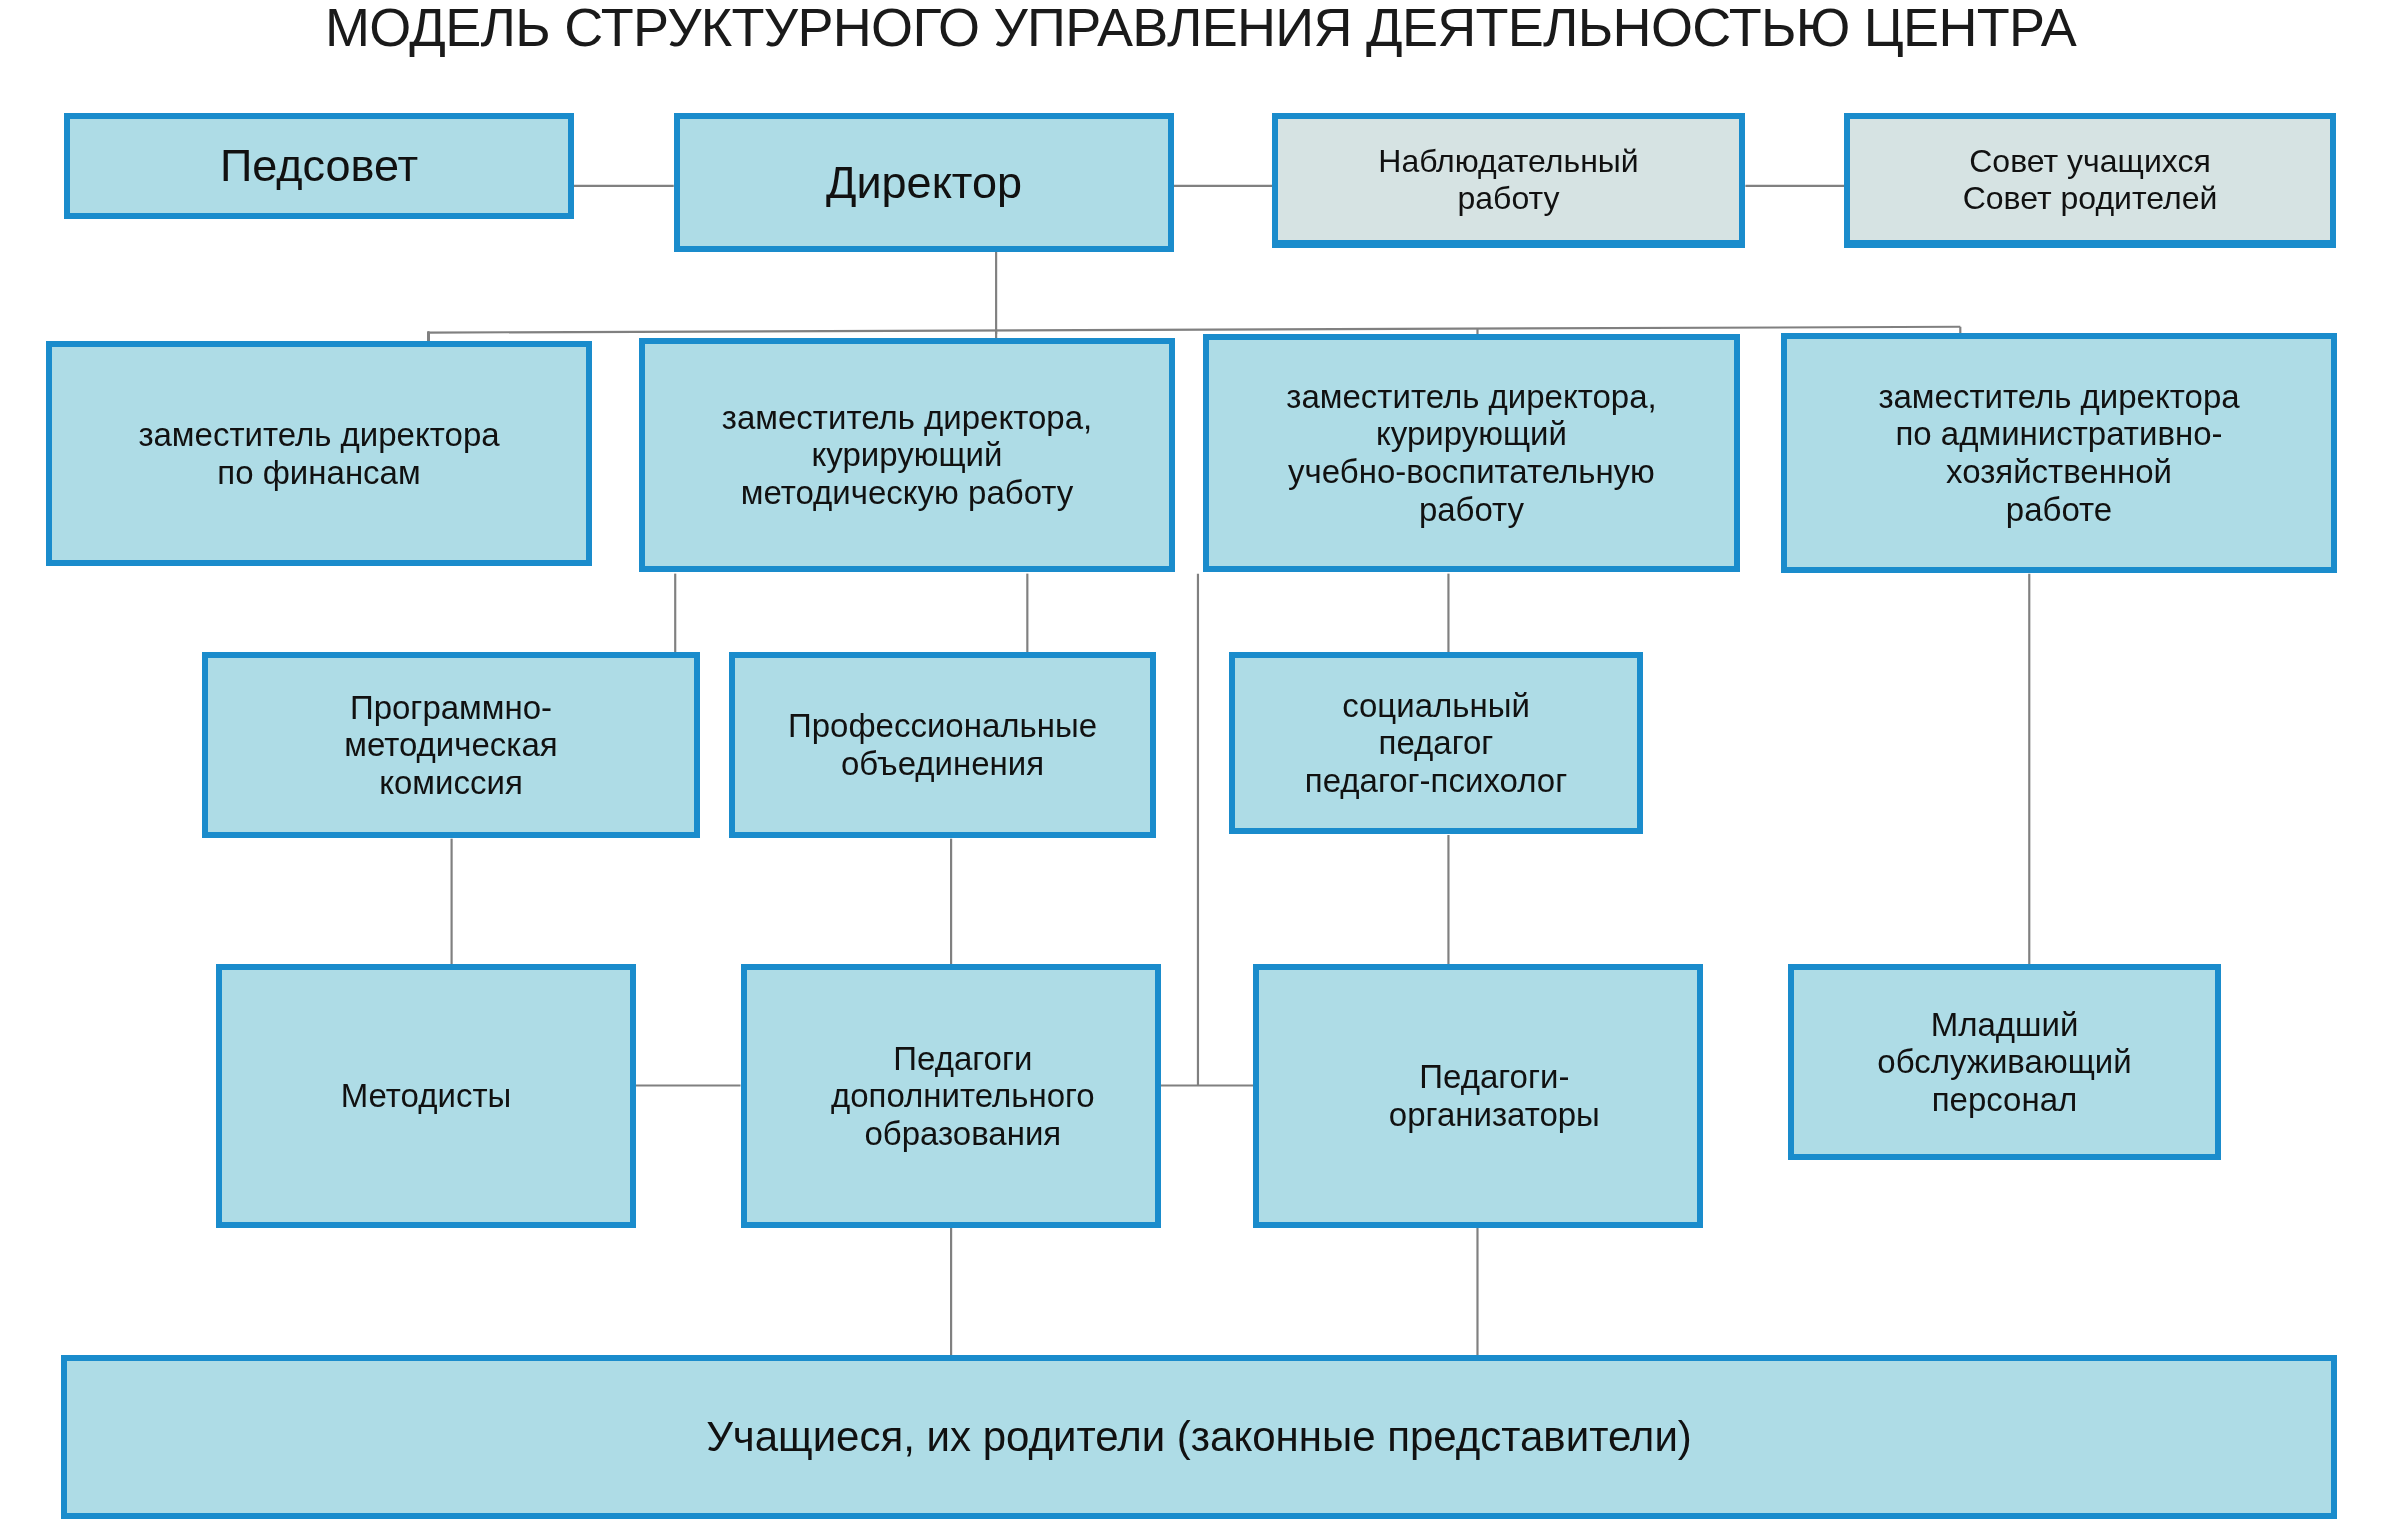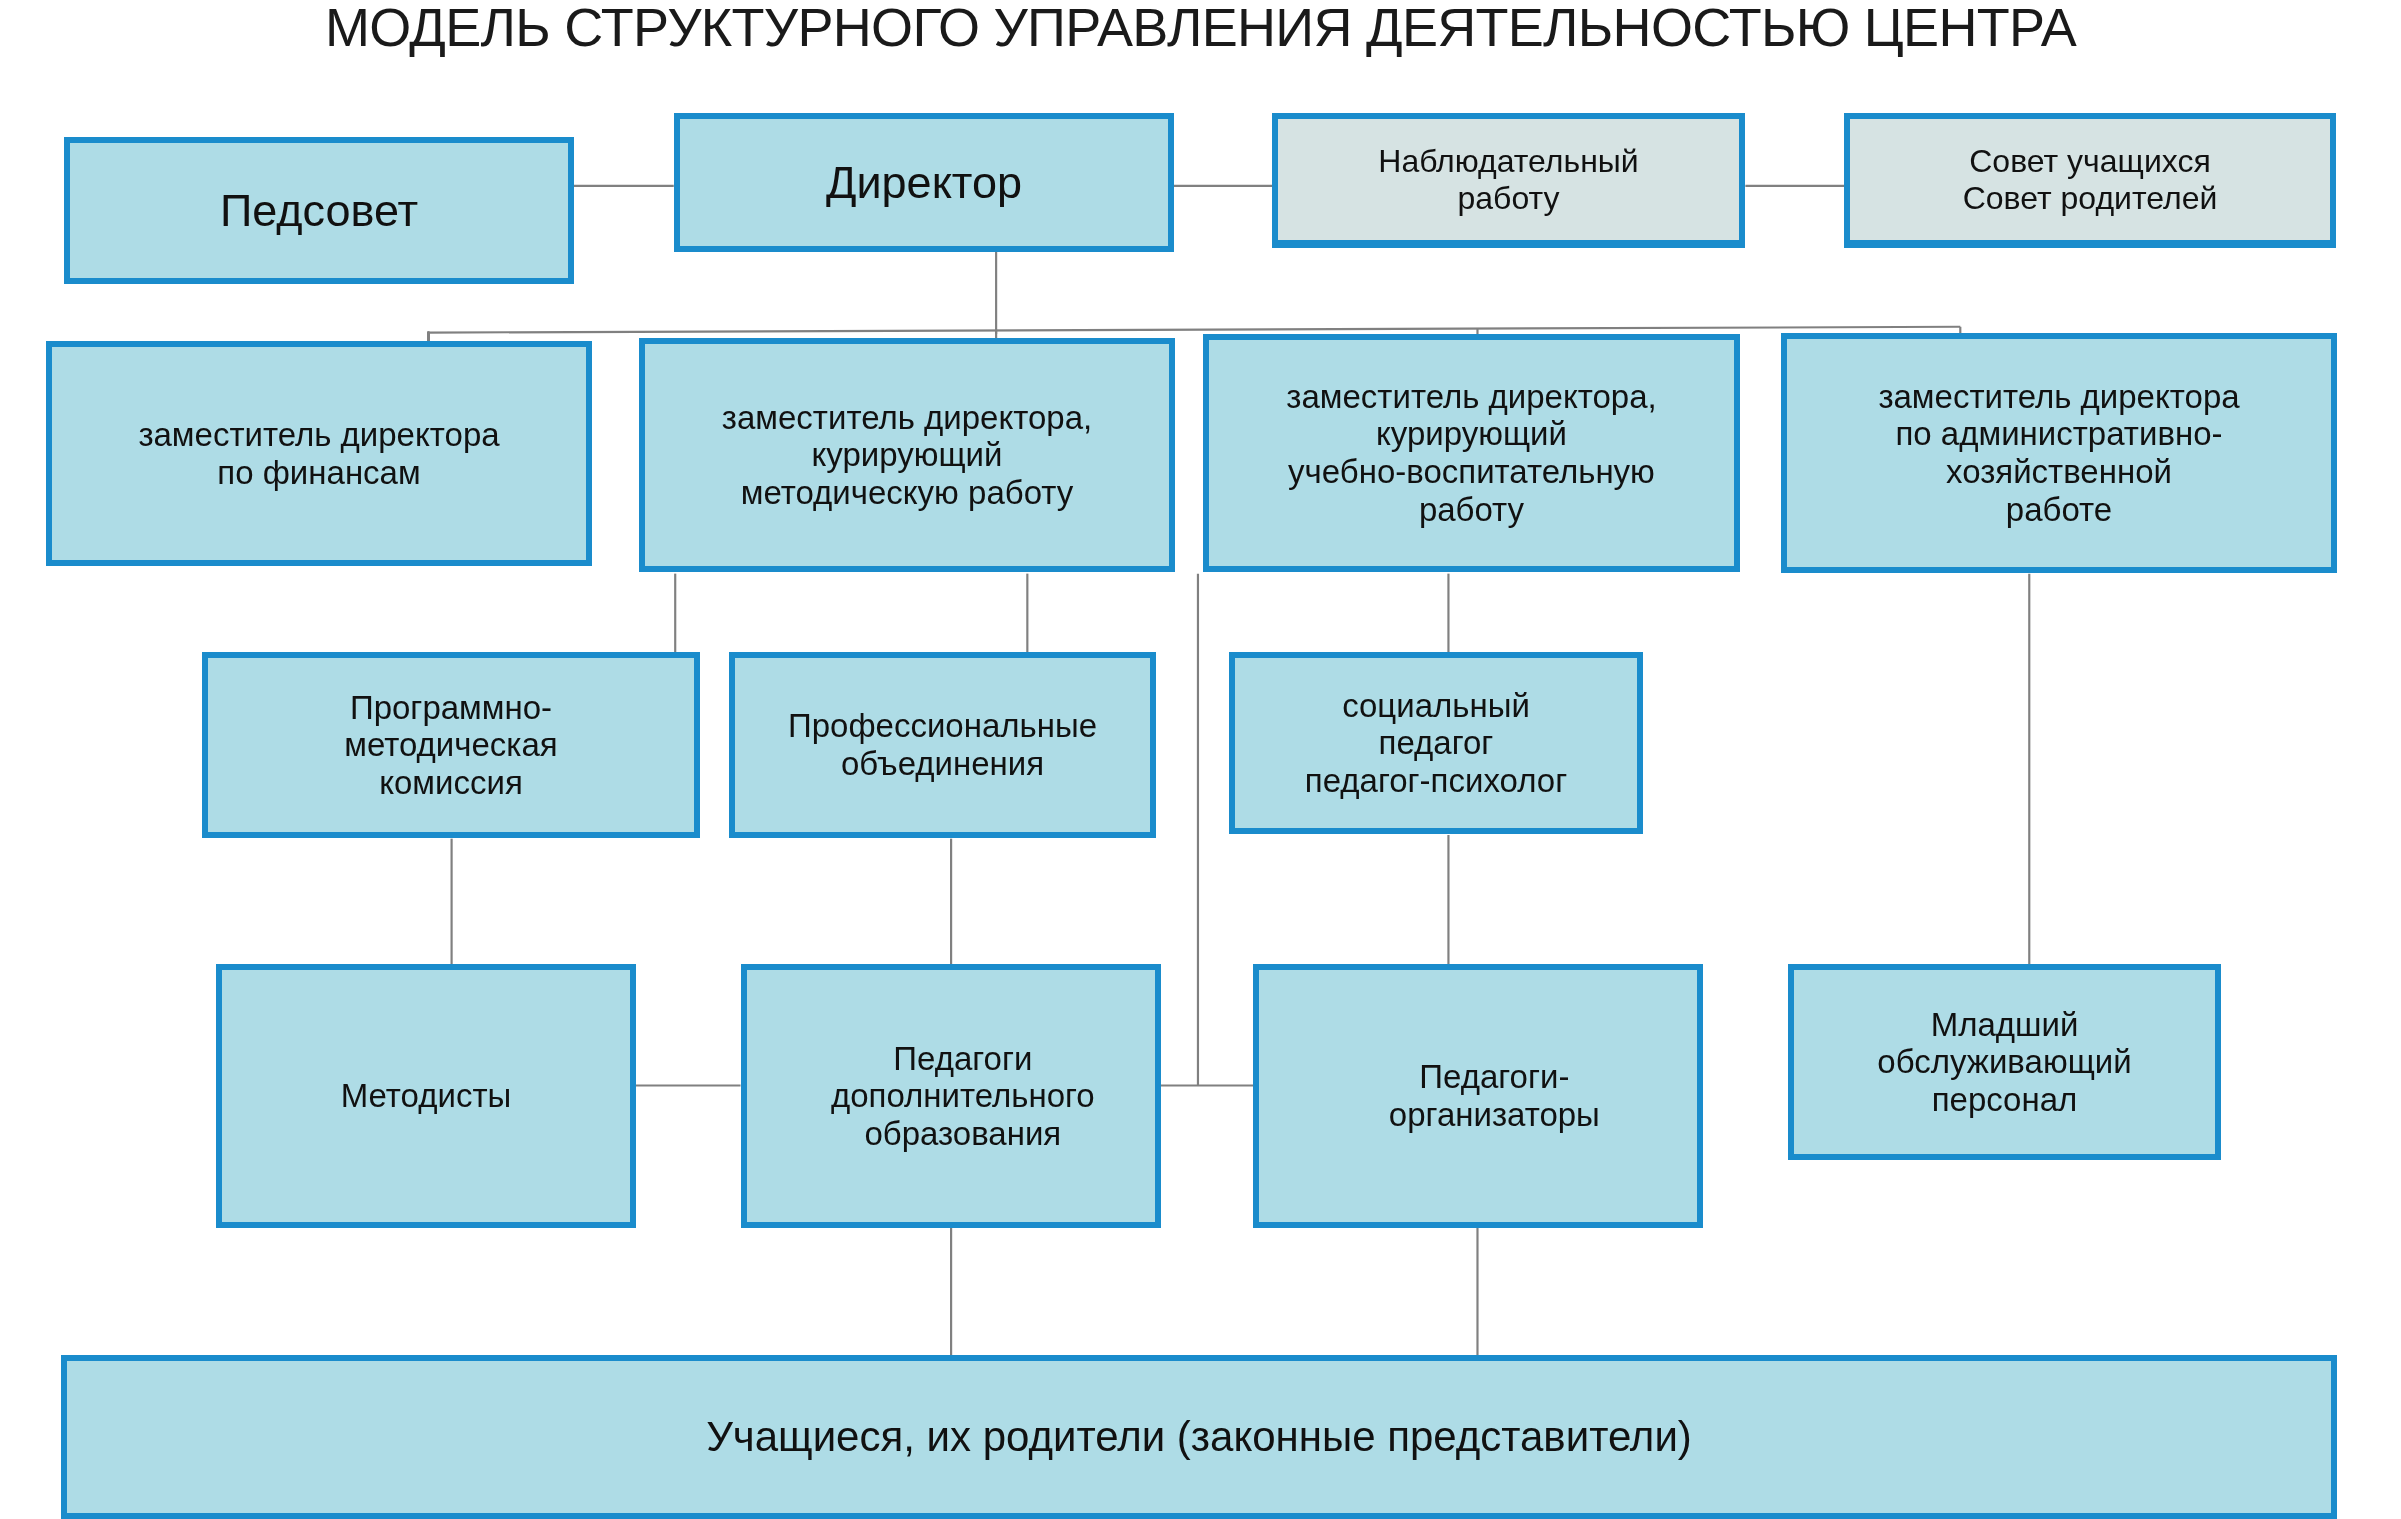--- a/index.html
+++ b/index.html
@@ -116,21 +116,21 @@
 
       <line x1="875" y1="1495" x2="1020" y2="1495"></line>
 
       <line x1="1588" y1="1495" x2="1726" y2="1495"></line>
 
       <line x1="1310" y1="1690" x2="1310" y2="1875"></line>
       <line x1="2035" y1="1690" x2="2035" y2="1875"></line>
     </g>
   </svg>
 
-  <div class="node node-fill-primary" style="left:64px; top:113px; width:510px; height:147px; font-size:45px;margin-top:24px;">
+  <div class="node node-fill-primary" style="left:64px; top:113px; width:510px; height:106px; font-size:45px;">
     <span class="node-text">Педсовет</span>
   </div>
 
   <div class="node node-fill-primary" style="left:674px; top:113px; width:500px; height:139px; font-size:45px;">
     <span class="node-text">Директор</span>
   </div>
 
   <div class="node node-fill-muted" style="left:1272px; top:113px; width:473px; height:135px; font-size:32px;">
     <span class="node-text">Наблюдательный
 работу</span>

